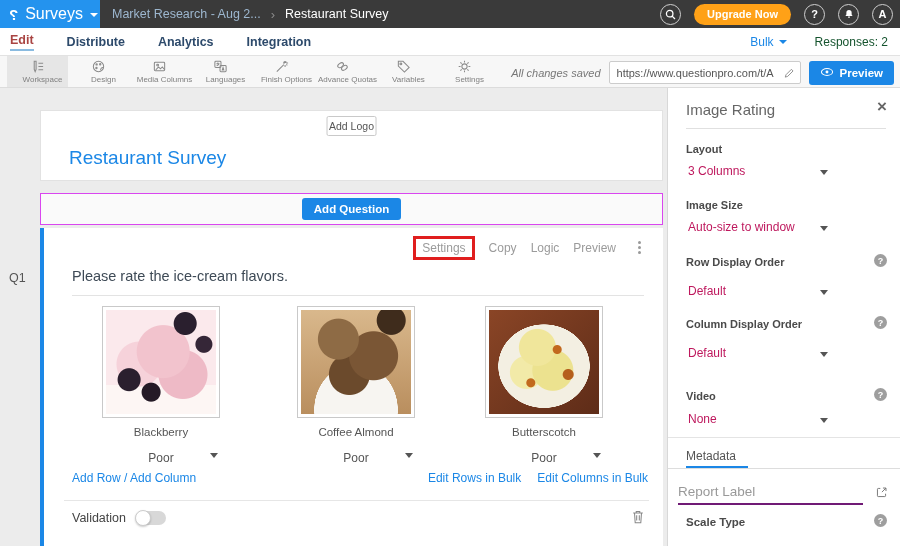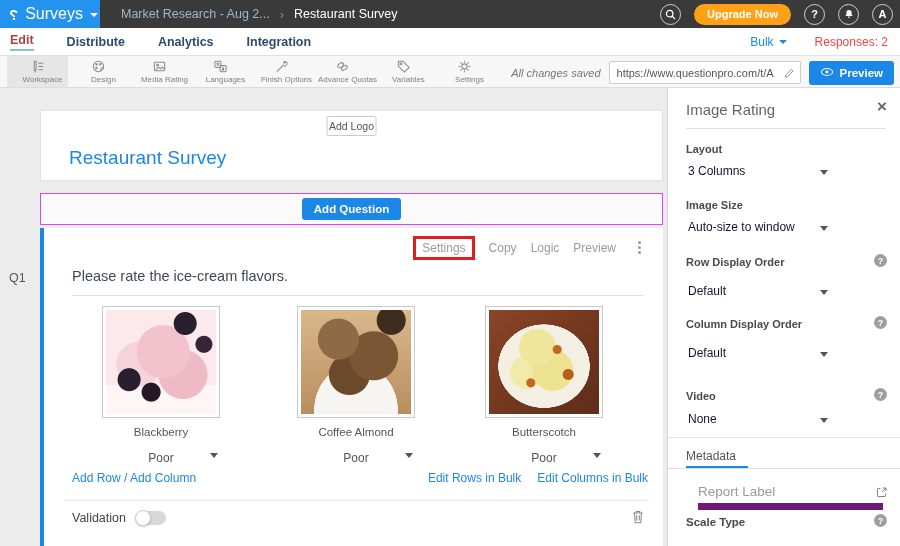--- a/index.html
+++ b/index.html
@@ -4,36 +4,36 @@
 <style>
   * { margin:0; padding:0; box-sizing:border-box; }
   html,body { width:900px; height:546px; overflow:hidden; }
   body { font-family:"Liberation Sans", sans-serif; background:#ececec; position:relative; }
 
   
   .topbar { height:28px; background:#3a3a3a; display:flex; align-items:center; position:relative; }
   .logo-block { width:100px; height:28px; background:#2493ee; color:#fff; display:flex; align-items:center; padding-left:9px; gap:7px; cursor:pointer; }
   .logo-mark { font-weight:bold; font-size:15px; transform:scaleX(-1); display:inline-block; }
   .tb-caret { width:0;height:0;border-left:4px solid transparent;border-right:4px solid transparent;border-top:4px solid #fff; margin-top:1px;}
-  .breadcrumb { display:flex; align-items:center; gap:10px; margin-left:21px; font-size:12.5px; }
+  .breadcrumb { display:flex; align-items:center; gap:10px; margin-left:12px; font-size:12.5px; }
   .crumb-parent { color:#9db7cf; cursor:pointer; }
   .crumb-sep { color:#8a8a8a; font-size:13px; }
   .crumb-current { color:#fff; }
   .topbar-right { position:absolute; right:7px; top:0; height:28px; display:flex; align-items:center; gap:13px; }
   .circ { width:21px; height:21px; border:1px solid #cfcfcf; border-radius:50%; display:flex; align-items:center; justify-content:center; color:#fff; font-size:11px; font-weight:bold; cursor:pointer; }
   .upgrade-btn { background:#ffa117; color:#fff; border:none; border-radius:11px; height:21px; padding:0 13px; font-size:11px; font-weight:bold; font-family:inherit; cursor:pointer; }
 
   
   .navrow { height:28px; background:#fff; border-bottom:1px solid #e2e2e2; display:flex; align-items:center; padding:0 10px; position:relative; }
   .nav-link { font-size:12.5px; font-weight:bold; color:#2d4a6b; margin-right:33px; cursor:pointer; text-decoration:none; }
   .nav-link.active { color:#a94442; border-bottom:2px solid #8abbe0; padding-bottom:2px; }
   .navrow-right { position:absolute; right:12px; display:flex; align-items:center; gap:28px; }
   .tools-link { color:#1b87e6; font-size:12px; display:flex; align-items:center; gap:5px; cursor:pointer; }
   .tools-caret { width:0;height:0;border-left:4px solid transparent;border-right:4px solid transparent;border-top:4px solid #1b87e6; }
-  .responses { color:#ef4444; font-size:12px; cursor:pointer; }
+  .responses { color:#14532d; font-size:12px; cursor:pointer; }
 
   
   .toolbar { height:32px; background:#f7f7f7; border-bottom:1px solid #dcdcdc; display:flex; align-items:stretch; position:relative; }
   .tool { width:61px; display:flex; flex-direction:column; align-items:center; justify-content:center; cursor:pointer; }
   .tool.active { background:#e6e6e6; margin-left:7px; }
   .tool svg { display:block; }
   .tool-label { font-size:8px; color:#808080; margin-top:1px; white-space:nowrap;padding-left:10px; }
   .toolbar-right { position:absolute; right:6px; top:1px; height:31px; display:flex; align-items:center; gap:8px; }
   .saved-text { font-style:italic; color:#777; font-size:11px; }
   .url-box { width:192px; height:23px; background:#fff; border:1px solid #ccc; border-radius:2px; display:flex; align-items:center; }
@@ -108,28 +108,28 @@
   .validation-label { font-size:12.5px; color:#444; }
   .toggle { width:30px; height:14px; background:#d8d8d8; border-radius:7px; position:relative; cursor:pointer; }
   .toggle .knob { position:absolute; left:-1px; top:-1px; width:16px; height:16px; background:#fff; border:1px solid #ccc; border-radius:50%; box-shadow:0 1px 2px rgba(0,0,0,.2); }
   .trash { position:absolute; right:18px; top:281px; cursor:pointer; }
 
   
   .sb-title { position:absolute; left:18px; top:13px; font-size:15px; color:#666; }
   .sb-close { position:absolute; right:13px; top:10px; font-size:17px; font-weight:bold; color:#666; cursor:pointer; line-height:1; }
   .sb-div1 { position:absolute; left:18px; right:14px; top:40px; border-top:1px solid #e0e0e0; }
   .sb-field-label { position:absolute; left:18px; font-size:11px; font-weight:bold; color:#4a4a4a; }
-  .sb-field-value { position:absolute; left:20px; width:144px; font-size:12px; color:#0f172a; cursor:pointer; }
+  .sb-field-value { position:absolute; left:20px; width:144px; font-size:12px; color:#be185d; cursor:pointer; }
   .sb-caret { position:absolute; left:152px; width:0; height:0; border-left:4px solid transparent; border-right:4px solid transparent; border-top:5px solid #555; }
   .help-dot { position:absolute; right:13px; width:13px; height:13px; background:#9e9e9e; border-radius:50%; color:#fff; font-size:9px; font-weight:bold; display:flex; align-items:center; justify-content:center; cursor:pointer; }
   .sb-div2 { position:absolute; left:0; right:0; top:349px; border-top:1px solid #e4e4e4; }
   .metadata-tab { position:absolute; left:18px; top:361px; font-size:12px; color:#555; cursor:pointer; }
   .metadata-underline { position:absolute; left:18px; top:378px; width:62px; border-top:2px solid #1b87e6; }
   .metadata-border { position:absolute; left:0; right:0; top:380px; border-top:1px solid #ddd; }
-  .report-input { position:absolute; left:30px; top:394px; width:185px; border:none; border-bottom:7px solid #701a75; outline:none; font-size:13.5px; color:#000000; font-family:inherit; padding:2px 0 4px; background:transparent; }
+  .report-input { position:absolute; left:10px; top:394px; width:185px; border:none; border-bottom:2px solid #701a75; outline:none; font-size:13.5px; color:#000000; font-family:inherit; padding:2px 0 4px; background:transparent; }
   .report-input::placeholder { color:#999; }
   .report-expand { position:absolute; right:12px; top:397px; cursor:pointer; }
   .scale-label { position:absolute; left:18px; top:428px; font-size:11.5px; font-weight:bold; color:#4a4a4a; }
 </style>
 </head>
 <body>
 
 <div class="topbar">
   <div class="logo-block">
     <span class="logo-mark">?</span>
@@ -197,21 +197,21 @@
     <span class="tool-label">Design</span>
   </div>
   <div class="tool">
     <span>
         <svg width="15" height="15" viewBox="0 0 16 16" fill="none" stroke="#8a8a8a" stroke-width="1.1">
           <rect x="2.5" y="3.5" width="11" height="9" rx="1"></rect>
           <circle cx="6" cy="6.5" r="1"></circle>
           <path d="M4 11.5l3-3 2 2 2-2 2.5 3"></path>
         </svg>
       </span>
-    <span class="tool-label">Media Rating</span>
+    <span class="tool-label">Media Columns</span>
   </div>
   <div class="tool">
     <span>
         <svg width="15" height="15" viewBox="0 0 16 16" fill="none" stroke="#8a8a8a" stroke-width="1.1">
           <rect x="2" y="2.5" width="6.5" height="6.5" rx="1"></rect>
           <path d="M3.6 5h3.3M5.2 3.8v1.2M3.9 7.2c1.4-.3 2.4-1.2 2.7-2.2"></path>
           <rect x="7.5" y="7" width="6.5" height="6.5" rx="1"></rect>
           <path d="M9.7 12.3l1-3.3 1 3.3M10 11.3h1.5"></path>
         </svg>
       </span>

